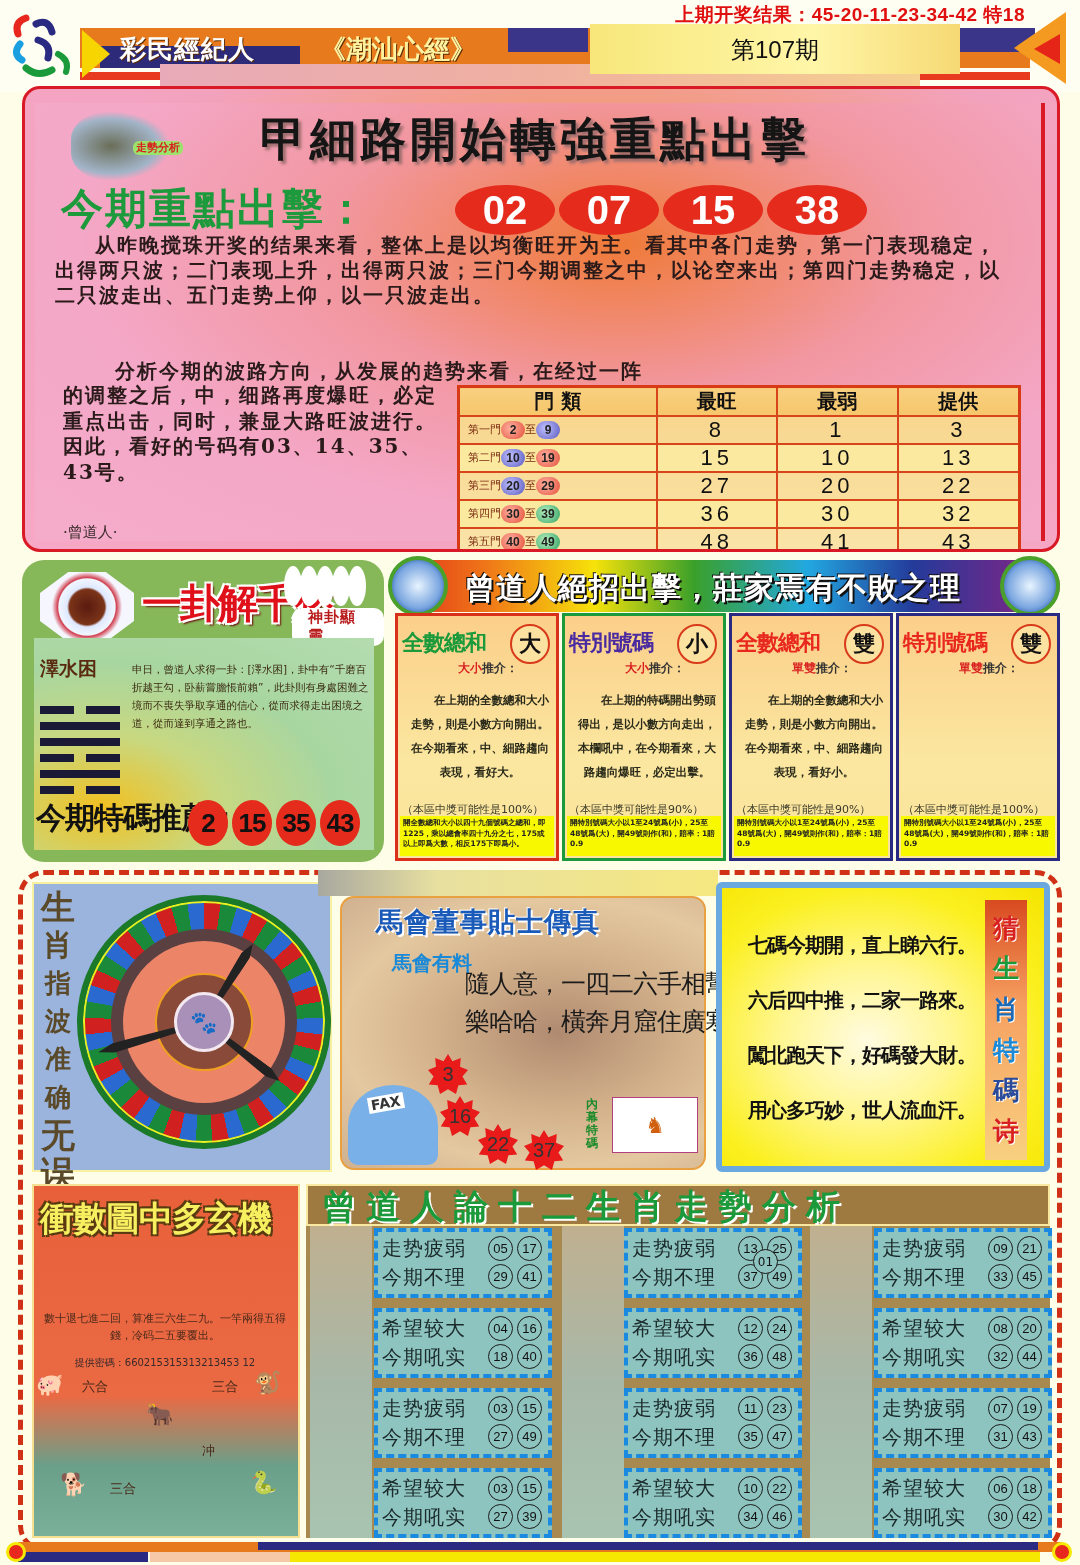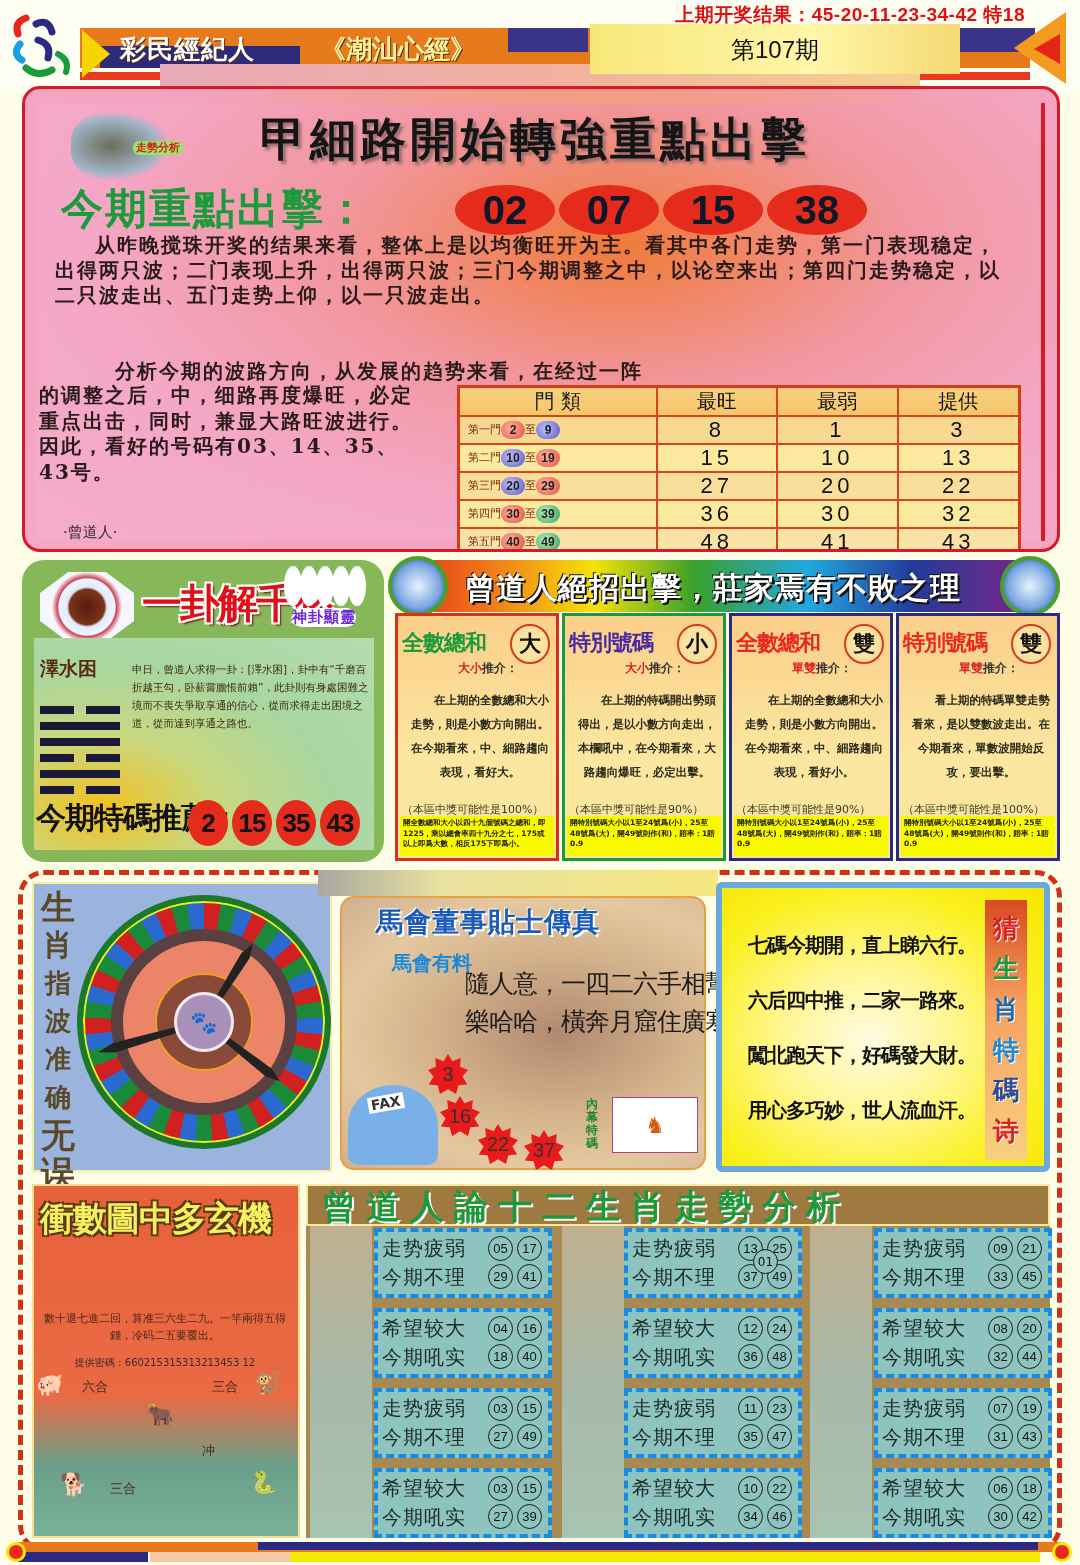--- a/index.html
+++ b/index.html
@@ -25,46 +25,46 @@
   .hdr-fade { position: absolute; left: 160px; top: 64px; width: 760px; height: 30px; background: linear-gradient(90deg, #e8aab8, #f0b0a0 50%, #f5d090); }
 
   
   .sec1 { position: absolute; left: 22px; top: 86px; width: 1038px; height: 466px; border: 3px solid #d91a26; border-radius: 18px; background: radial-gradient(ellipse at 55% 35%, #f08a52 0%, #f29a6a 25%, #f3a2be 60%, #f6a8c6 100%); overflow: hidden; }
   .sec1-inner { position: absolute; left: 10px; top: 14px; width: 1010px; height: 438px; background: radial-gradient(ellipse at 58% 32%, #ef7a38 0%, #f297a0 35%, #f4a7c6 65%, #f5accb 100%); border-right: 4px solid #d91a26; }
   .fish-logo { position: absolute; left: 36px; top: 8px; width: 100px; height: 70px; background: radial-gradient(ellipse at 40% 50%, #6a6e58 0%, #a2b4c8 55%, transparent 70%); border-radius: 40%; }
   .fish-label { position: absolute; left: 98px; top: 38px; font-size: 11px; color: #d82020; font-weight: bold; background: #9be36a; padding: 1px 3px; border-radius: 6px; line-height: 12px; }
   .sec1-title { position: absolute; left: 225px; top: 6px; font-family: "DejaVu Serif", serif; font-weight: bold; font-size: 46px; color: #151515; letter-spacing: 4px; text-shadow: 3px 3px 3px #9b6c6c; }
   .focus-label { position: absolute; left: 26px; top: 78px; font-family: "DejaVu Serif", serif; font-weight: bold; font-size: 42px; color: #1d9a3c; letter-spacing: 2px; }
   .focus-balls { position: absolute; left: 420px; top: 82px; display: flex; gap: 4px; }
-  .ball-lg { width: 100px; height: 50px; border-radius: 50%; background: #e42b1c; display: flex; align-items: center; justify-content: center; font-family: "Liberation Sans", sans-serif; font-weight: bold; font-size: 40px; color: #0f172a; }
+  .ball-lg { width: 100px; height: 50px; border-radius: 50%; background: #e42b1c; display: flex; align-items: center; justify-content: center; font-family: "Liberation Sans", sans-serif; font-weight: bold; font-size: 40px; color: #ffffff; }
   .analysis { position: absolute; left: 20px; top: 130px; width: 960px; font-family: "DejaVu Serif", serif; font-weight: bold; font-size: 20px; line-height: 25px; color: #2a1a1a; letter-spacing: 2px; }
   .analysis p { text-indent: 2em; }
-  .analysis2 { position: absolute; left: 4px; top: 280px; width: 380px; font-family: "DejaVu Serif", serif; font-weight: bold; font-size: 20px; line-height: 25.5px; color: #2a1a1a; letter-spacing: 2px; }
+  .analysis2 { position: absolute; left: 28px; top: 280px; width: 380px; font-family: "DejaVu Serif", serif; font-weight: bold; font-size: 20px; line-height: 25.5px; color: #2a1a1a; letter-spacing: 2px; }
   .signature { position: absolute; left: 28px; top: 420px; font-size: 15px; color: #3a2a2a; font-family: "DejaVu Serif", serif; }
   .analysis-head { position: absolute; left: 20px; top: 255px; width: 960px; font-family: "DejaVu Serif", serif; font-weight: bold; font-size: 20px; color: #2a1a1a; letter-spacing: 2px; text-indent: 3em; }
 
   .gate-table { position: absolute; left: 422px; top: 282px; width: 564px; border-collapse: collapse; background: linear-gradient(180deg, #f8d48a, #f9e4a8); border: 3px solid #d93a16; }
   .gate-table th, .gate-table td { border: 2px solid #d9451a; height: 26.5px; text-align: center; }
-  .gate-table th { font-family: "DejaVu Serif", serif; font-size: 20px; font-weight: normal; color: #111; background: linear-gradient(180deg, #f8d080, #f6c66a); margin-left: 32px; }
+  .gate-table th { font-family: "DejaVu Serif", serif; font-size: 20px; font-weight: bold; color: #111; background: linear-gradient(180deg, #f8d080, #f6c66a); margin-left: 32px; }
   .gate-table td.num { font-family: "Liberation Sans", sans-serif; font-size: 22px; letter-spacing: 4px; color: #111; }
   .gate-table td.gate { width: 198px; font-size: 11px; color: #7a2a10; text-align: left; padding-left: 8px; font-family: "DejaVu Serif", serif; }
   .gate-table tr:nth-child(even) td { background: #fbe9a0; }
   .mball { display: inline-block; min-width: 24px; height: 18px; border-radius: 10px; font-size: 12px; line-height: 18px; text-align: center; color: #222; font-weight: bold; font-family: "Liberation Sans", sans-serif; vertical-align: middle; }
   .mball.r { background: radial-gradient(circle at 40% 40%, #ffb0a0, #e3503a); }
   .mball.b { background: radial-gradient(circle at 40% 40%, #c0c0ff, #5a5ac0); }
   .mball.g { background: radial-gradient(circle at 40% 40%, #b8f0c0, #2ea060); }
   .gate-lbl { font-size: 11px; }
 
   
   .hexbox { position: absolute; left: 22px; top: 560px; width: 362px; height: 302px; background: #86b85a; border-radius: 22px; }
   .bagua { position: absolute; left: 18px; top: 12px; width: 94px; height: 70px; background: radial-gradient(circle, #5a1a10 0%, #7a3418 30%, #e0e8ff 34%, #f0f6ff 48%, #d04050 50%, #f6f6ff 60%); clip-path: polygon(30% 0, 70% 0, 100% 30%, 100% 70%, 70% 100%, 30% 100%, 0 70%, 0 30%); }
   .hex-title { position: absolute; left: 120px; top: 16px; font-family: "DejaVu Serif", serif; font-weight: bold; font-size: 40px; color: #e0101a; text-shadow: -2px -2px 0 #fff, 2px 2px 0 #fff, 2px -2px 0 #fff, -2px 2px 0 #fff, 3px 3px 2px #6a0000; letter-spacing: -2px; }
   .hex-ovals { position: absolute; left: 262px; top: 6px; display: flex; gap: 0; }
   .hex-ovals span { width: 18px; height: 40px; background: #fff; border-radius: 50%; display: block; margin-right: -2px; }
-  .hex-sub { position: absolute; left: 270px; top: 48px; font-size: 15px; color: #6d28d9; letter-spacing: 1px; font-family: "DejaVu Serif", serif; font-weight: bold; background: #fff; border-radius: 10px; padding: 0 0; }
+  .hex-sub { position: absolute; left: 270px; top: 48px; font-size: 15px; color: #b91c1c; letter-spacing: 1px; font-family: "DejaVu Serif", serif; font-weight: bold; background: #fff; border-radius: 10px; padding: 0 16px; }
   .hex-panel { position: absolute; left: 12px; top: 78px; width: 340px; height: 212px; background: radial-gradient(ellipse at 20% 80%, #f2c020 0%, #c8d880 30%, #a8d6a0 60%, #b4dcb0 100%); }
   .hex-name { position: absolute; left: 18px; top: 96px; font-family: "DejaVu Serif", serif; font-weight: bold; font-size: 19px; color: #5a2a10; }
   .hex-lines { position: absolute; left: 18px; top: 146px; width: 80px; }
   .hex-line { height: 8px; margin-bottom: 8px; display: flex; justify-content: space-between; }
   .hex-line span { background: #1a1a36; height: 8px; display: block; }
   .hex-text { position: absolute; left: 110px; top: 100px; width: 240px; font-size: 10.5px; line-height: 18px; color: #3a2a10; font-weight: normal; }
   .hex-text .ind { text-indent: 3em; }
   .hex-rec-label { position: absolute; left: 14px; top: 238px; font-family: "DejaVu Serif", serif; font-weight: bold; font-size: 30px; color: #111; letter-spacing: -1px; }
   .hex-balls { position: absolute; left: 166px; top: 240px; display: flex; gap: 4px; }
   .ball-md { width: 40px; height: 46px; border-radius: 50%; background: #e42b1c; display: flex; align-items: center; justify-content: center; font-family: "Liberation Sans", sans-serif; font-size: 26px; color: #111; font-weight: bold; letter-spacing: -1px; }
@@ -311,23 +311,20 @@
       <div class="pcol-body">
         <p>在上期的全數總和大小走勢，則是小數方向開出。在今期看來，中、細路趨向表現，看好小。</p>
       </div>
       <div class="pcol-prob">（本區中獎可能性是90%）</div>
       <div class="pcol-note">開特別號碼大小以1至24號爲(小)，25至48號爲(大)，開49號則作(和)，賠率：1賠0.9</div>
     </div>
     <div class="pcol" style="left: 896px; border-color: rgb(42, 42, 130);">
       <div class="pcol-head" style="color:#e8281e">特別號碼</div>
       <div class="pcol-badge">雙</div>
       <div class="pcol-sub"><b>單雙</b><span>推介：</span></div>
-      <div class="pcol-body">
-        <p>看上期的特碼單雙走勢看來，是以雙數波走出。在今期看來，單數波開始反攻，要出擊。</p>
-      </div>
       <div class="pcol-prob">（本區中獎可能性是100%）</div>
       <div class="pcol-note">開特別號碼大小以1至24號爲(小)，25至48號爲(大)，開49號則作(和)，賠率：1賠0.9</div>
     </div>
   </div>
 
 <div class="sec3"></div>
 
 <div class="wheel-panel"></div>
 <div class="wheel-label">
   <div>生</div>

